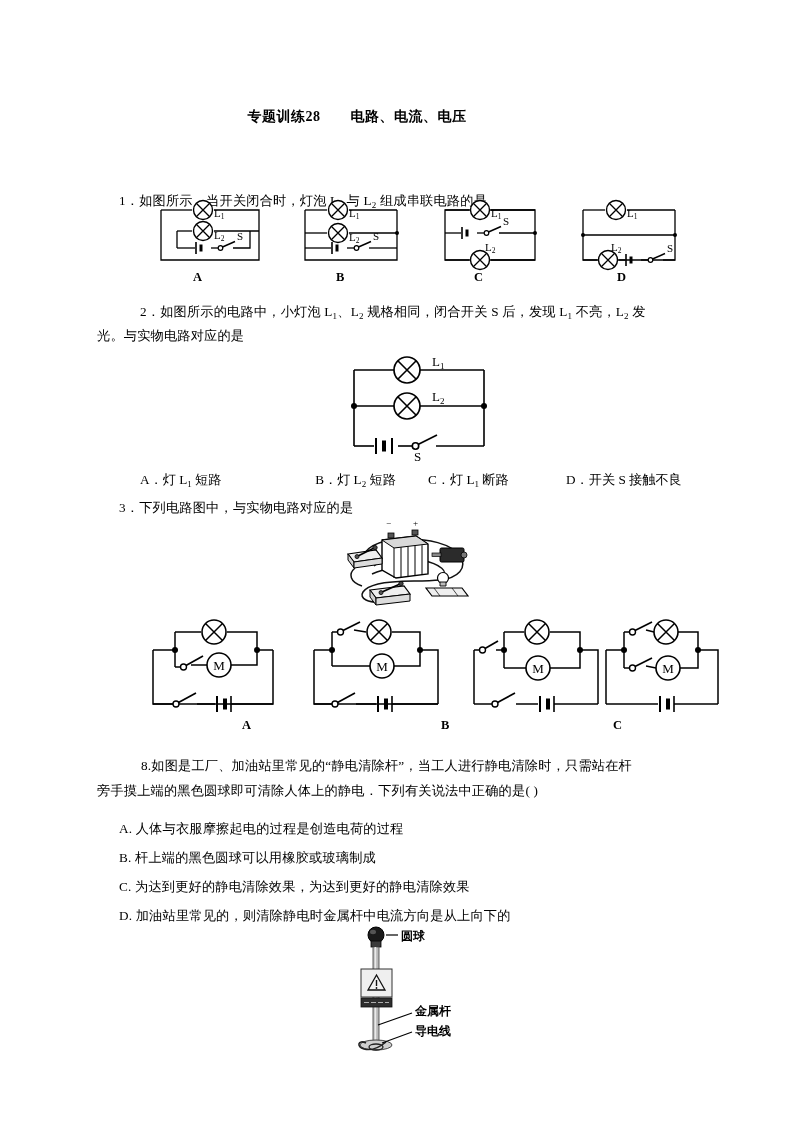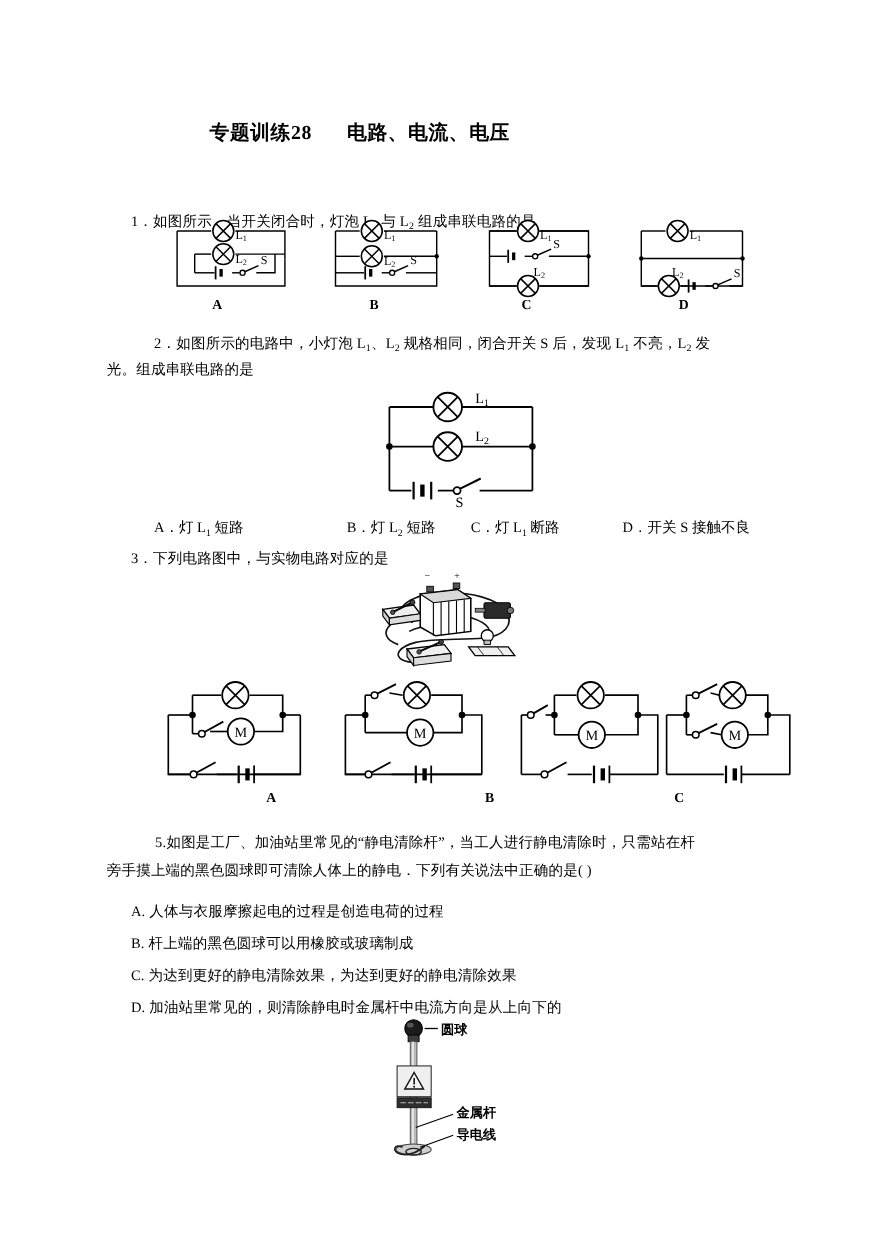--- a/index.html
+++ b/index.html
@@ -11,22 +11,23 @@
     position:relative;
     overflow:hidden;
   }
   .page { position:absolute; left:0; top:0; width:794px; height:1123px; }
 
   .title {
     position:absolute; left:0; top:108px; width:654px;
     text-align:center;
     font-family:"Liberation Serif", serif;
     font-weight:bold;
-    font-size:18px;
+    font-size:14px;
     letter-spacing:0.5px;
+    padding-left:30px;
   }
   .title .num { font-family:"Liberation Serif", serif; }
 
   .qtext {
     position:absolute;
     font-size:13.2px;
     line-height:25px;
     letter-spacing:0.2px;
   }
   sub { font-size:9px; vertical-align:baseline; position:relative; top:3px; }
@@ -207,21 +208,21 @@
 
   <div class="lbl cnlabel" style="left:193px; top:270px;">A</div>
   <div class="lbl cnlabel" style="left:336px; top:270px;">B</div>
   <div class="lbl cnlabel" style="left:474px; top:270px;">C</div>
   <div class="lbl cnlabel" style="left:617px; top:270px;">D</div>
 
   <div class="qtext" style="left:140px; top:299px; width:560px;">
     <span>2．</span><span>如图所示的电路中，小灯泡 L<sub>1</sub>、L<sub>2</sub> 规格相同，闭合开关 S 后，发现 L<sub>1</sub> 不亮，L<sub>2</sub> 发</span>
   </div>
   <div class="qtext" style="left:97px; top:323px; width:560px;">
-    <span>光。组成串联电路的是</span>
+    <span>光。与实物电路对应的是</span>
   </div>
 
   <div class="svgwrap" style="left:336px; top:354px;">
     <svg width="200" height="108" viewBox="0 0 200 108">
       <g stroke="#000" stroke-width="1.6" fill="none">
 
         <path d="M18 16 L58 16"></path>
           <path d="M84 16 L148 16"></path>
         <path d="M18 16 L18 52"></path>
         <path d="M148 16 L148 52"></path>
@@ -530,21 +531,21 @@
         <path d="M74 78 L74 94" stroke-width="1.6"></path>
       </g>
     </svg>
   </div>
 
   <div class="lbl cnlabel" style="left:242px; top:718px;">A</div>
   <div class="lbl cnlabel" style="left:441px; top:718px;">B</div>
   <div class="lbl cnlabel" style="left:613px; top:718px;">C</div>
 
   <div class="qtext" style="left:141px; top:753px; width:560px;">
-    <span>5.如图是工厂、加油站里常见的“静电清除杆”，当工人进行静电清除时，只需站在杆</span>
+    <span>8.如图是工厂、加油站里常见的“静电清除杆”，当工人进行静电清除时，只需站在杆</span>
   </div>
   <div class="qtext" style="left:97px; top:778px; width:600px;">
     <span>旁手摸上端的黑色圆球即可清除人体上的静电．下列有关说法中正确的是(     )</span>
   </div>
 
   <div class="qtext" style="left:119px; top:816px; width:600px;">
     <span>A.</span>
     <span>人体与衣服摩擦起电的过程是创造电荷的过程</span>
   </div>
   <div class="qtext" style="left:119px; top:845px; width:600px;">

